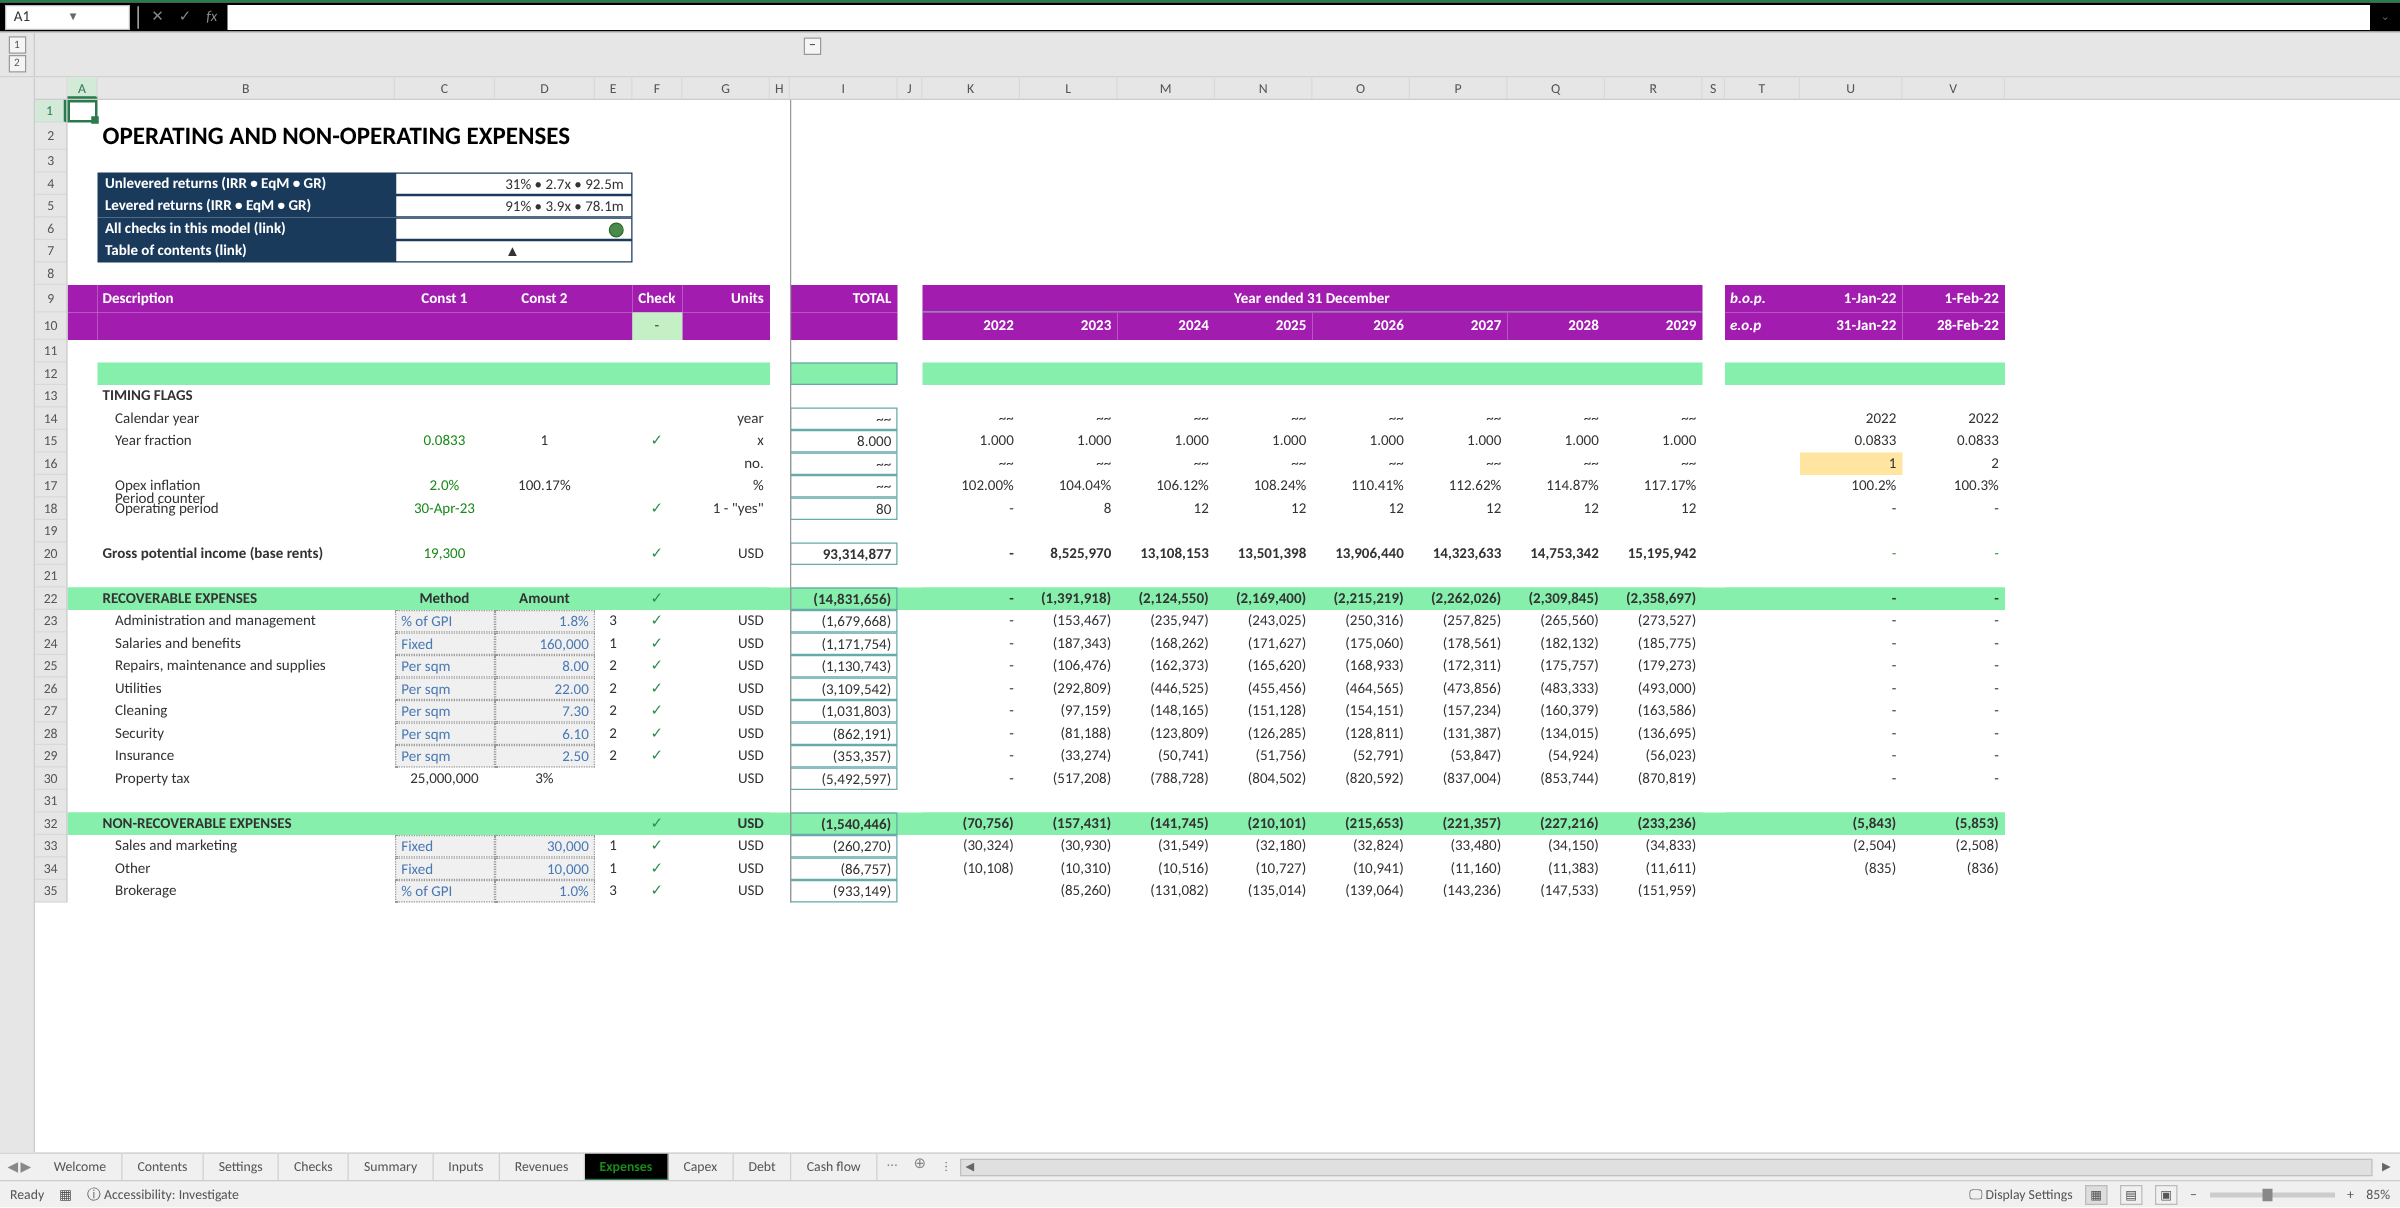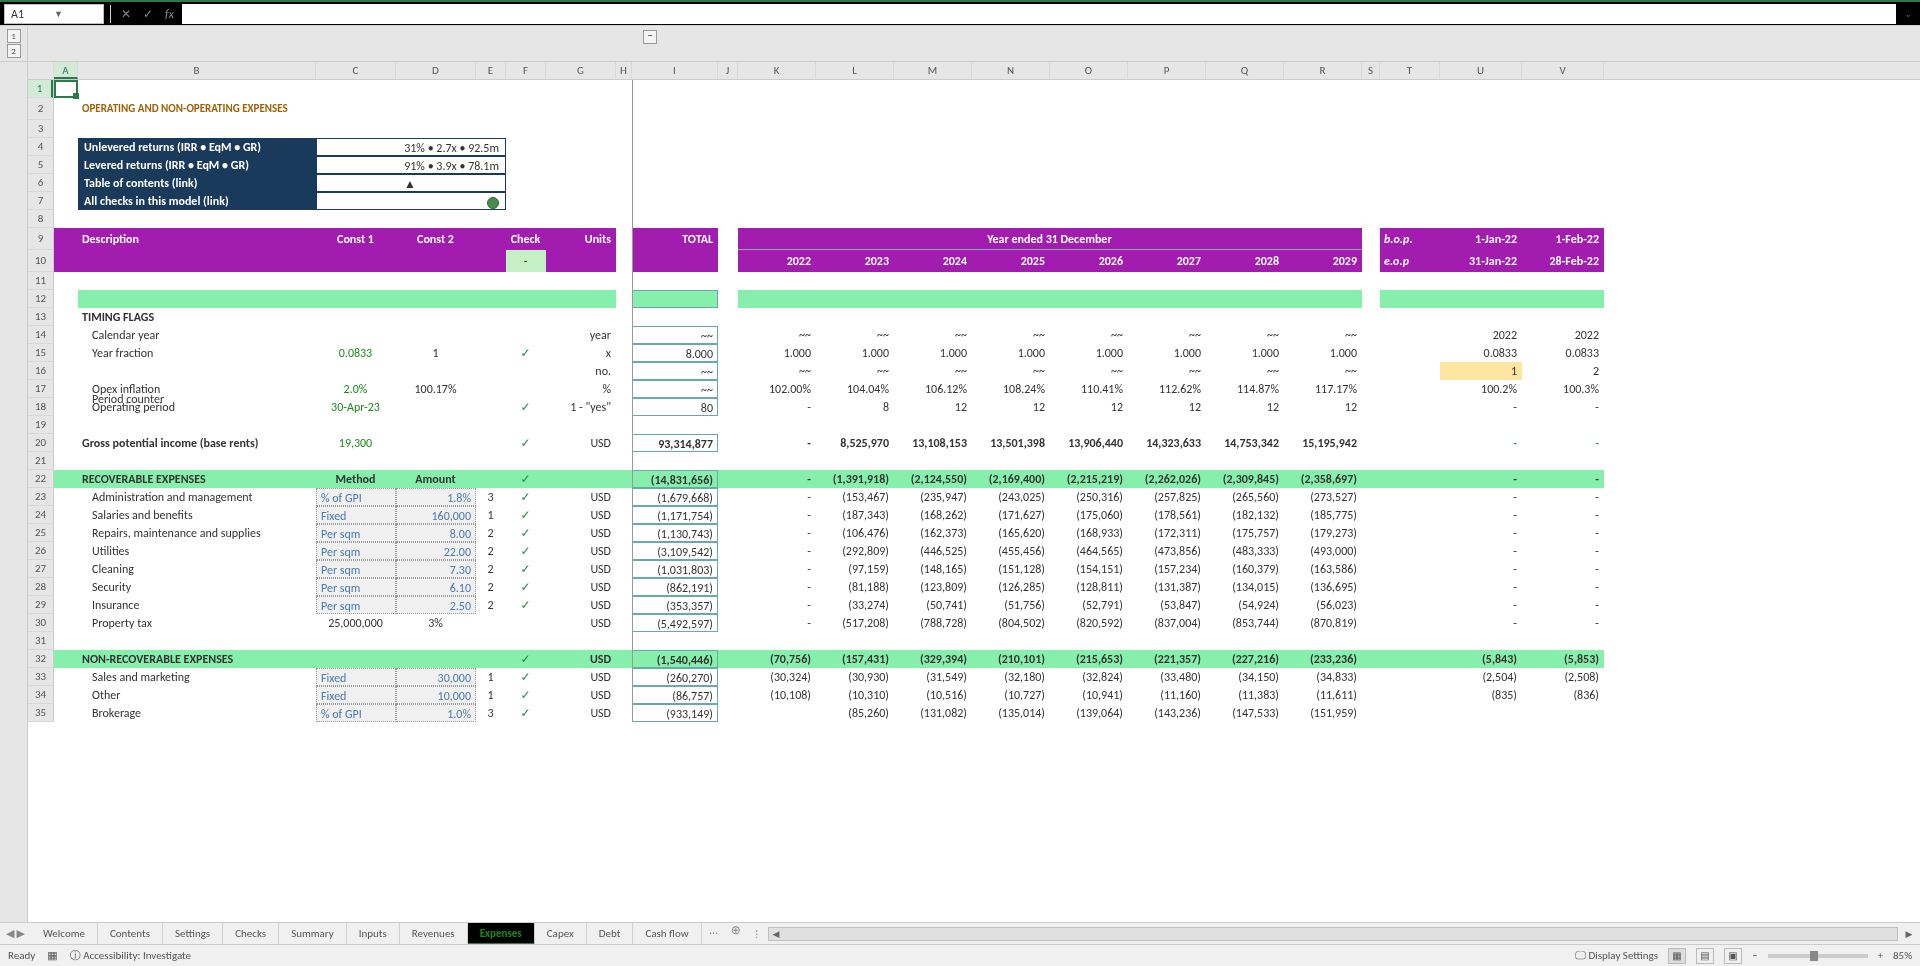--- a/index.html
+++ b/index.html
@@ -33,21 +33,21 @@
   .cells { position: relative; }
   .row { display: flex; height: 18px; }
   .row.tall { height: 22px; }
   .cell { border-right: 1px solid transparent; border-bottom: 1px solid transparent; padding: 0 4px; line-height: 18px; white-space: nowrap; overflow: visible; }
   .row.tall .cell { line-height: 22px; }
   .wA { width: 24px; } .wB { width: 238px; } .wC { width: 80px; } .wD { width: 80px; }
   .wE { width: 30px; } .wF { width: 40px; } .wG { width: 70px; } .wH { width: 16px; }
   .wI { width: 86px; } .wJ { width: 20px; } .wYr { width: 78px; }
   .wS { width: 18px; } .wT { width: 60px; } .wU { width: 82px; } .wV { width: 82px; }
   .r { text-align: right; } .c { text-align: center; } .b { font-weight: bold; }
-  .title { font-weight: bold; font-size: 11px; color: #a16207; }
+  .title { font-weight: bold; font-size: 20px; color: #000000; }
   .kv-lbl { background: #1a3a5c; color: #fff; padding-left: 6px; }
   .kv-val { border: 1px solid #1a3a5c; text-align: right; padding-right: 6px; }
   .toc-arrow { text-align: center; }
   .check-cell { background: #c5f0c5; text-align: center; }
   .hdr { background: #a21caf; color: #fff; font-weight: bold; }
   .hdr-border { border-bottom: 1px solid #8aa; }
   .italic { font-style: italic; }
   .shade { background: #86efac; }
   .green { color: #1a8a1a; }
   .tick { color: #2a8a4c; text-align: center; }
@@ -197,28 +197,28 @@
           </div>
 
           <div class="row">
             <div class="cell wA"></div>
             <div class="cell wB kv-lbl b">Levered returns (IRR • EqM • GR)</div>
             <div class="cell kv-val" style="width:190px">91% • 3.9x • 78.1m</div>
           </div>
 
           <div class="row">
             <div class="cell wA"></div>
+            <div class="cell wB kv-lbl b">All checks in this model (link)</div>
+            <div class="cell kv-val c" style="width:190px"><span class="green-dot"></span></div>
+          </div>
+
+          <div class="row">
+            <div class="cell wA"></div>
             <div class="cell wB kv-lbl b">Table of contents (link)</div>
             <div class="cell kv-val toc-arrow" style="width:190px">▲</div>
-          </div>
-
-          <div class="row">
-            <div class="cell wA"></div>
-            <div class="cell wB kv-lbl b">All checks in this model (link)</div>
-            <div class="cell kv-val c" style="width:190px"><span class="green-dot"></span></div>
           </div>
 
           <div class="row">
               <div class="cell wA"></div>
             </div>
 
           <div class="row tall">
             <div class="cell wA hdr"></div>
             <div class="cell wB hdr">Description</div>
             <div class="cell wC hdr c">Const 1</div>
@@ -663,21 +663,21 @@
               <div class="cell wC shade"></div>
               <div class="cell wD shade"></div>
               <div class="cell wE shade"></div>
               <div class="cell wF tick shade">✓</div>
               <div class="cell wG r b shade">USD</div>
               <div class="cell wH"></div>
               <div class="cell wI r b total-box shade">(1,540,446)</div>
               <div class="cell wJ"></div>
               <div class="cell wYr r b shade">(70,756)</div>
               <div class="cell wYr r b shade">(157,431)</div>
-              <div class="cell wYr r b shade">(329,394)</div>
+              <div class="cell wYr r b shade">(141,745)</div>
               <div class="cell wYr r b shade">(210,101)</div>
               <div class="cell wYr r b shade">(215,653)</div>
               <div class="cell wYr r b shade">(221,357)</div>
               <div class="cell wYr r b shade">(227,216)</div>
               <div class="cell wYr r b shade">(233,236)</div>
               <div class="cell wS"></div>
               <div class="cell wT shade"></div>
               <div class="cell wU r b shade">(5,843)</div>
               <div class="cell wV r b shade">(5,853)</div>
             </div>

